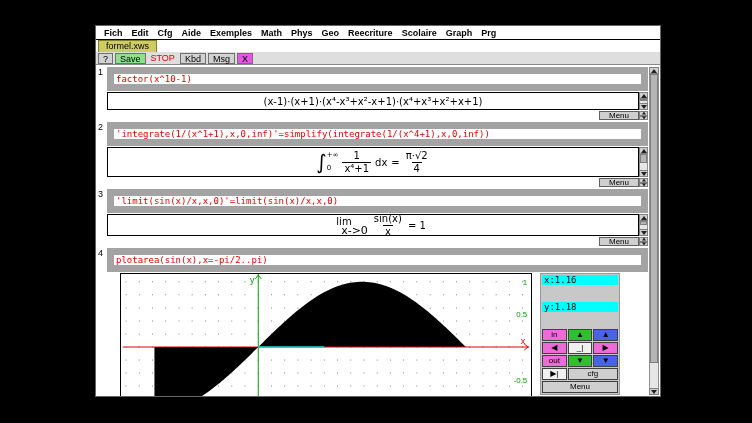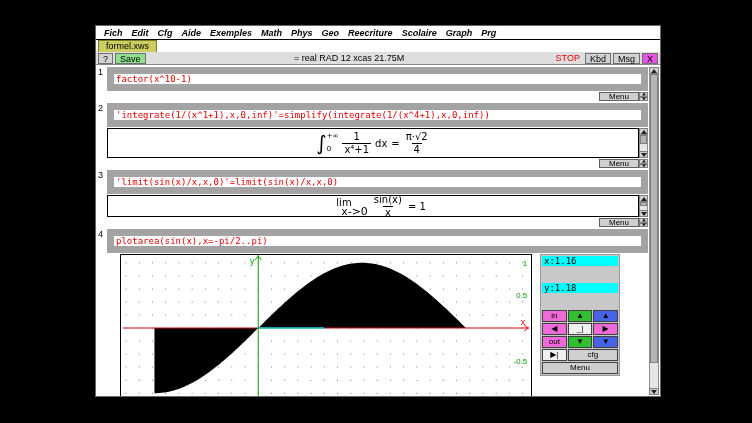--- a/index.html
+++ b/index.html
@@ -4,21 +4,21 @@
 <style>
   html,body{margin:0;padding:0;}
   body{width:752px;height:423px;background:#000;position:relative;overflow:hidden;
        font-family:"Liberation Sans",sans-serif;color:#000;}
   .window{position:absolute;left:95px;top:25px;width:566px;height:372px;background:#fff;
           border:1px solid #666;box-sizing:border-box;display:flex;flex-direction:column;font-size:9px;}
   *{box-sizing:border-box;}
 
   
   .menubar{display:flex;gap:9px;padding:2px 4px 1px 8px;border-bottom:1px solid #000;
-           background:#fff;align-items:center;flex:none;height:14px;font-style:italic;}
+           background:#fff;align-items:center;flex:none;height:14px;}
   .menu-item{font-size:9px;font-weight:bold;cursor:default;white-space:nowrap;}
 
   
   .tabrow{display:flex;align-items:flex-end;height:12px;background:#fff;flex:none;padding-left:2px;}
   .tab{background:#cdcd62;border:1px solid #7d7d2c;border-bottom:none;padding:0 7px;font-size:9px;line-height:11px;text-align:center;}
 
   
   .statusrow{display:flex;align-items:center;height:13px;background:#dedede;border-bottom:1px solid #888;
              gap:2px;padding:0 2px;flex:none;}
   .btn{background:#d2d2d2;border:1px solid #707070;padding:0 4px;font-size:9px;line-height:10px;height:11px;
@@ -126,33 +126,44 @@
     <span class="menu-item">Prg</span>
   </div>
 
   <div class="tabrow">
     <span class="tab">formel.xws</span>
   </div>
 
   <div class="statusrow">
     <button class="btn">?</button>
     <button class="btn save">Save</button>
-    <div class="status-text">= real RAD 12 xcas 21.75M</div>
     <span class="stop">STOP</span>
     <button class="btn">Kbd</button>
     <button class="btn">Msg</button>
     <button class="btn close">X</button>
   </div>
 
   <div class="session">
     <div class="entries-col">
 
       <div class="entry-row">
         <span class="num">1</span>
         <div class="cmd">factor(x^10-1)</div>
+      </div>
+      <div class="answer-row">
+        <div class="answer-box h1">
+          <span class="math">(x-1)·(x+1)·(x⁴-x³+x²-x+1)·(x⁴+x³+x²+x+1)</span>
+        </div>
+        <div class="vscroll">
+          <div class="vs-btn up"></div>
+          <div class="vs-track">
+              <div class="vs-thumb"></div>
+            </div>
+          <div class="vs-btn down"></div>
+        </div>
       </div>
       <div class="menu-row">
         <button class="menu-btn">Menu</button>
         <div class="mini-arrows">
           <div class="vs-btn up"></div>
           <div class="vs-btn down"></div>
         </div>
       </div>
 
       <div class="entry-row">

